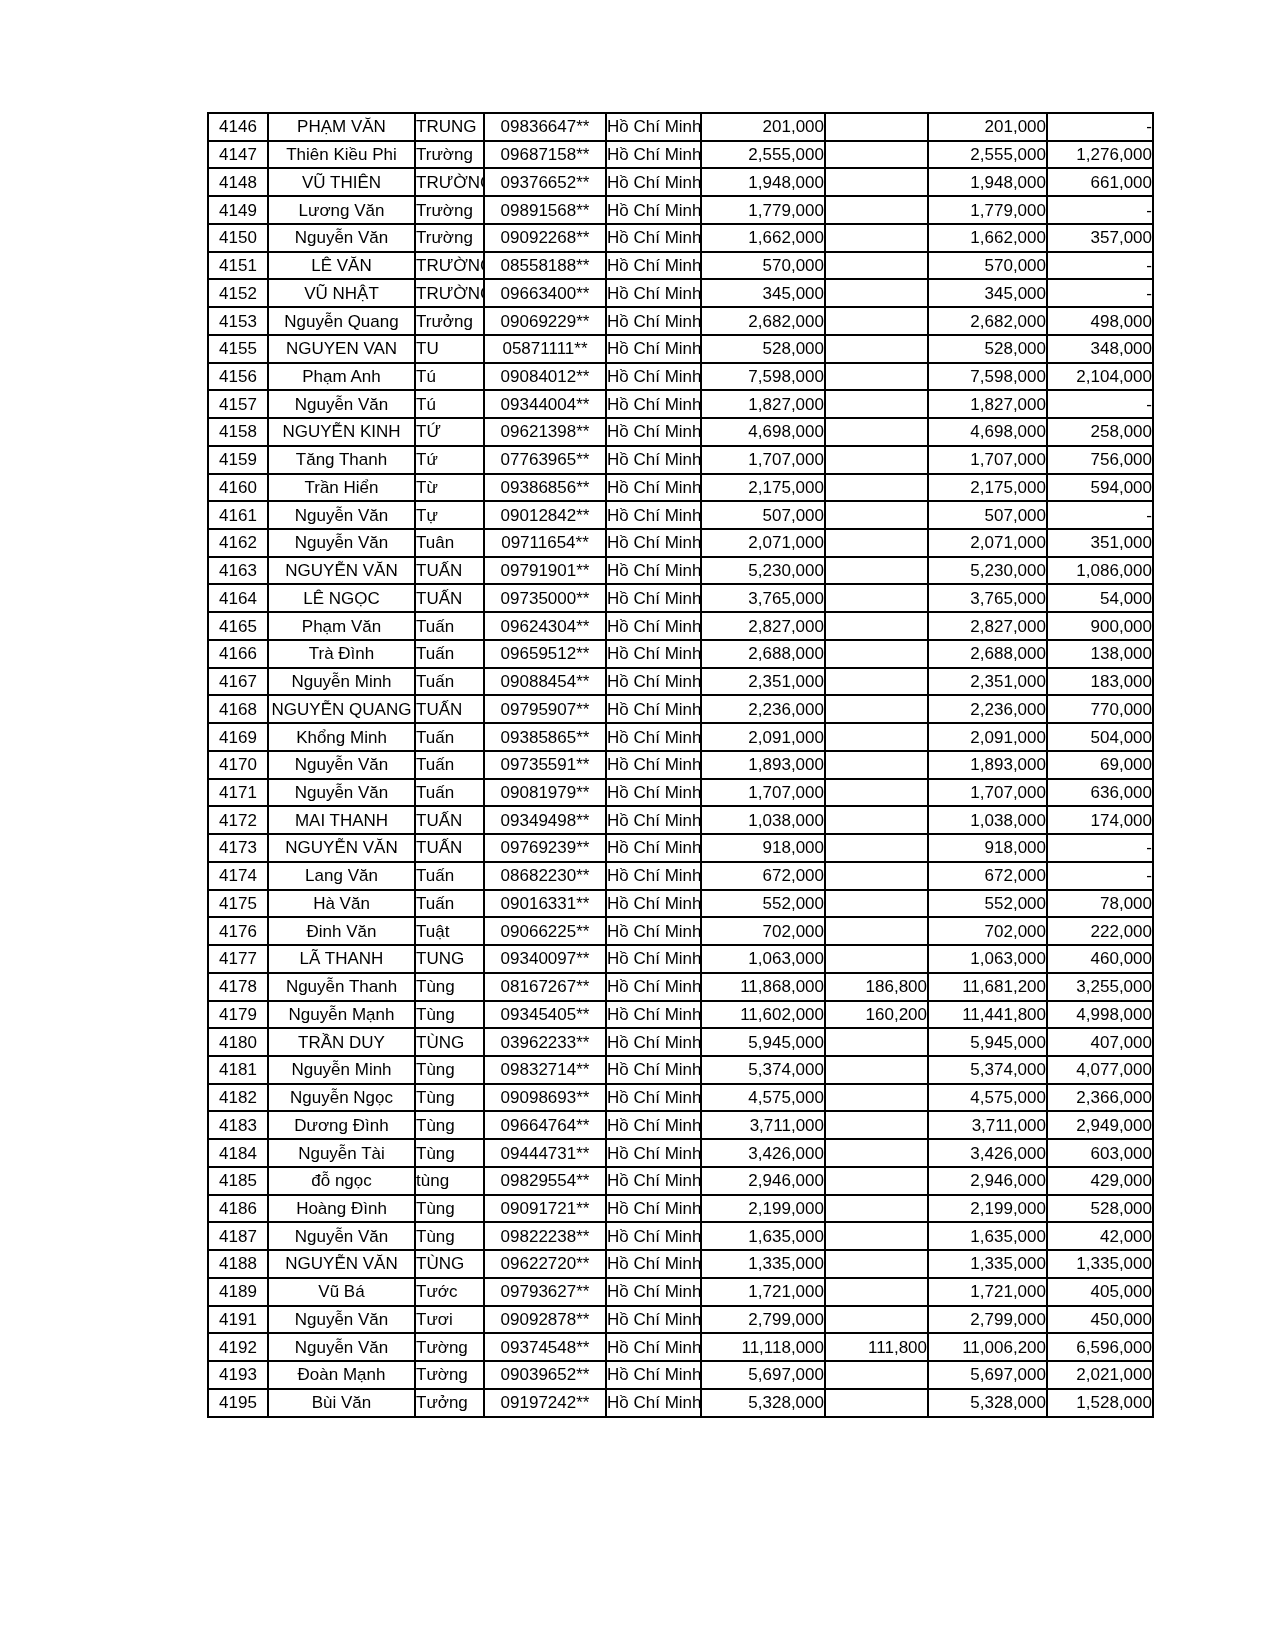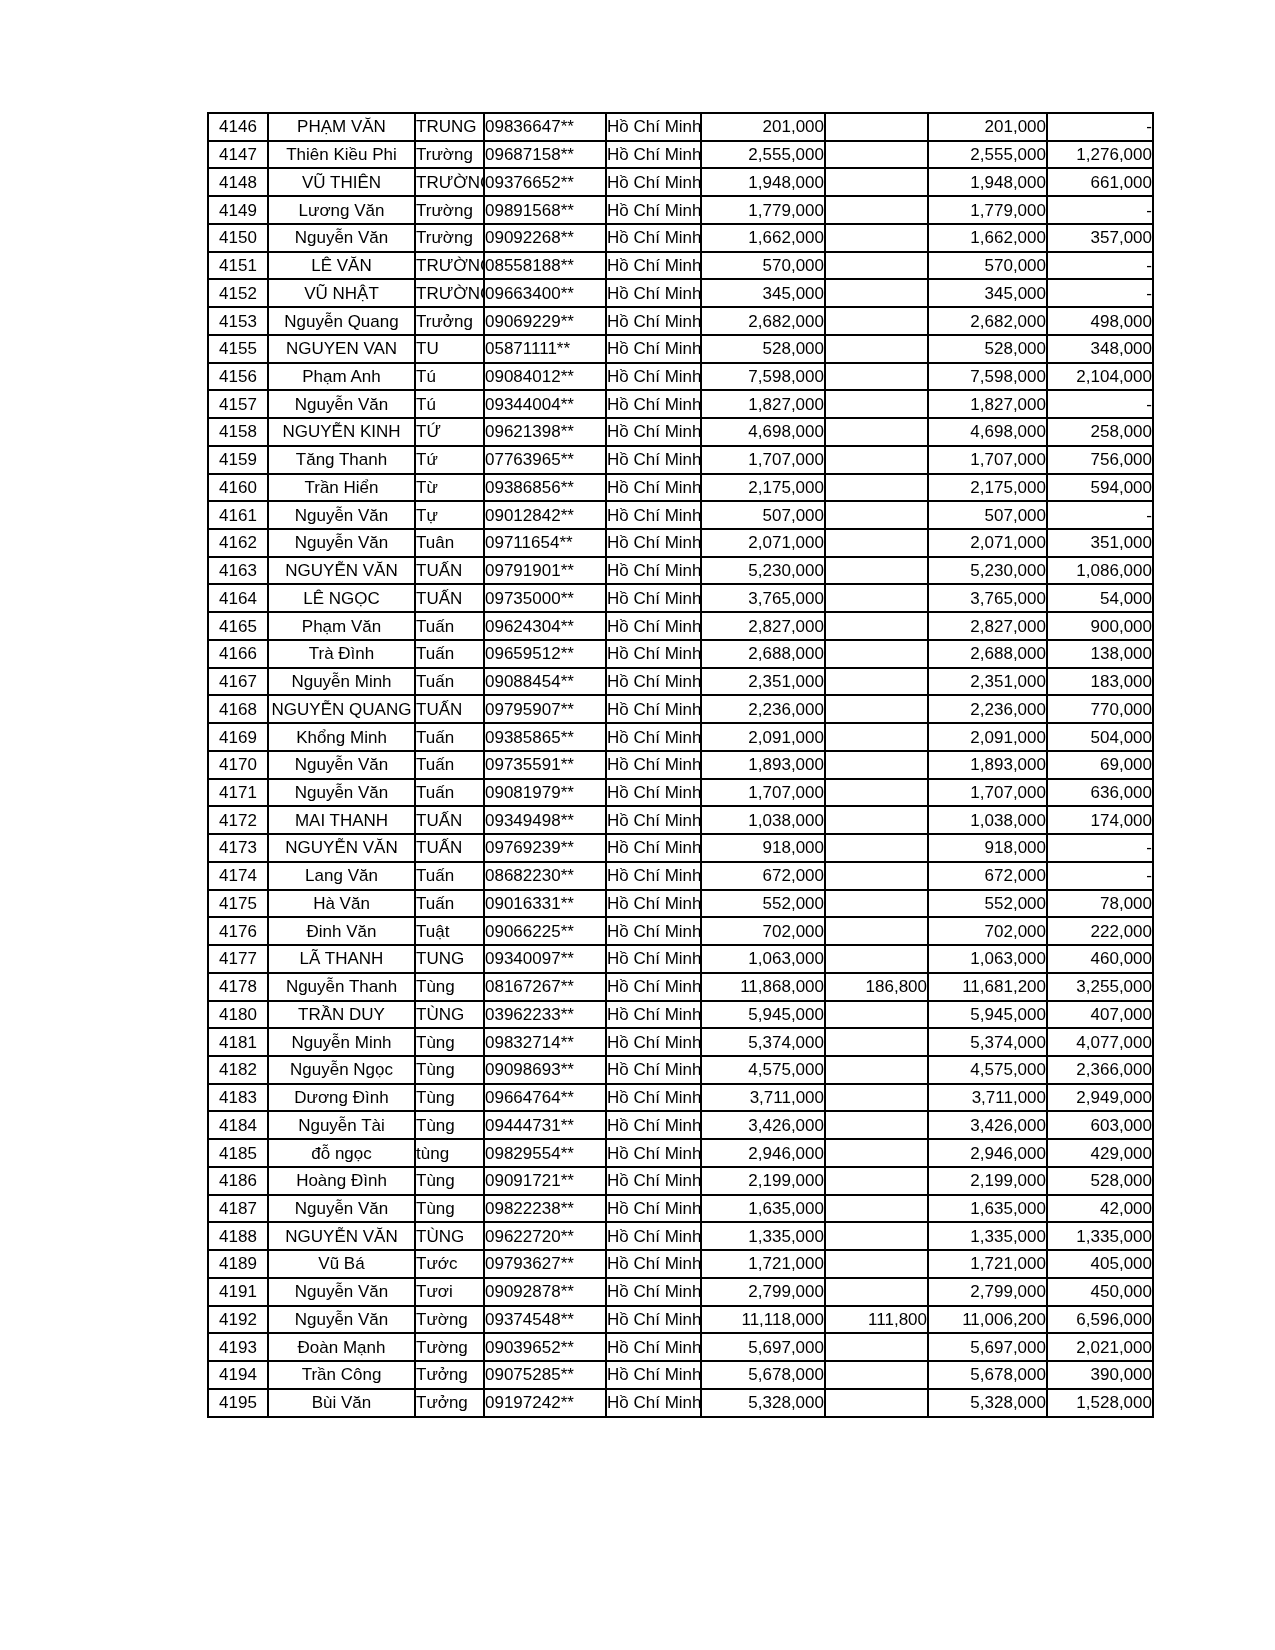--- a/index.html
+++ b/index.html
@@ -26,21 +26,21 @@
     height:25.74px;
     padding:0;
     vertical-align:middle;
     overflow:hidden;
     white-space:nowrap;
     line-height:1;
   }
   td.col0{text-align:center;}
   td.col1{text-align:center;}
   td.col2{text-align:left;}
-  td.col3{}
+  td.col3{text-align:center;}
   td.col4{text-align:right;padding-left:1px;}
   td.col5,td.col6,td.col7,td.col8{text-align:right;padding-right:7px;}
   td.dash{padding-right:30px;}
 </style>
 </head>
 <body>
 
 <div class="page">
   <table class="sheet">
     <colgroup>
@@ -401,20 +401,31 @@
           <td class="col1">Nguyễn Thanh</td>
           <td class="col2">Tùng</td>
           <td class="col3">08167267**</td>
           <td class="col4">Hồ Chí Minh</td>
           <td class="col5">11,868,000</td>
           <td class="col6">186,800</td>
           <td class="col7">11,681,200</td>
           <td class="col8">3,255,000</td>
         </tr>
         <tr>
+          <td class="col0">4179</td>
+          <td class="col1">Nguyễn Mạnh</td>
+          <td class="col2">Tùng</td>
+          <td class="col3">09345405**</td>
+          <td class="col4">Hồ Chí Minh</td>
+          <td class="col5">11,602,000</td>
+          <td class="col6">160,200</td>
+          <td class="col7">11,441,800</td>
+          <td class="col8">4,998,000</td>
+        </tr>
+        <tr>
           <td class="col0">4180</td>
           <td class="col1">TRẦN DUY</td>
           <td class="col2">TÙNG</td>
           <td class="col3">03962233**</td>
           <td class="col4">Hồ Chí Minh</td>
           <td class="col5">5,945,000</td>
           <td class="col6"></td>
           <td class="col7">5,945,000</td>
           <td class="col8">407,000</td>
         </tr>
@@ -542,31 +553,20 @@
         <tr>
           <td class="col0">4193</td>
           <td class="col1">Đoàn Mạnh</td>
           <td class="col2">Tường</td>
           <td class="col3">09039652**</td>
           <td class="col4">Hồ Chí Minh</td>
           <td class="col5">5,697,000</td>
           <td class="col6"></td>
           <td class="col7">5,697,000</td>
           <td class="col8">2,021,000</td>
-        </tr>
-        <tr>
-          <td class="col0">4194</td>
-          <td class="col1">Trần Công</td>
-          <td class="col2">Tưởng</td>
-          <td class="col3">09075285**</td>
-          <td class="col4">Hồ Chí Minh</td>
-          <td class="col5">5,678,000</td>
-          <td class="col6"></td>
-          <td class="col7">5,678,000</td>
-          <td class="col8">390,000</td>
         </tr>
         <tr>
           <td class="col0">4195</td>
           <td class="col1">Bùi Văn</td>
           <td class="col2">Tưởng</td>
           <td class="col3">09197242**</td>
           <td class="col4">Hồ Chí Minh</td>
           <td class="col5">5,328,000</td>
           <td class="col6"></td>
           <td class="col7">5,328,000</td>

